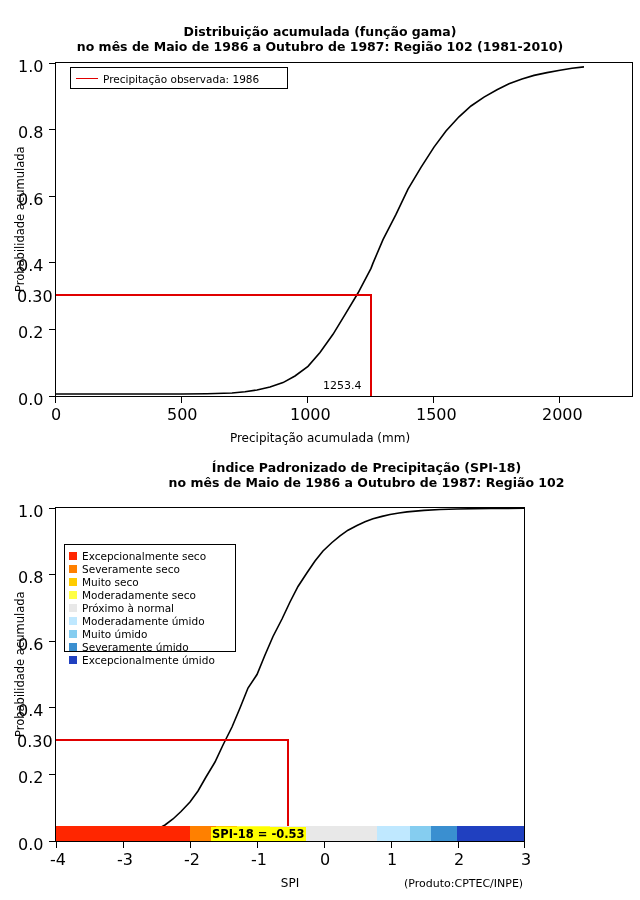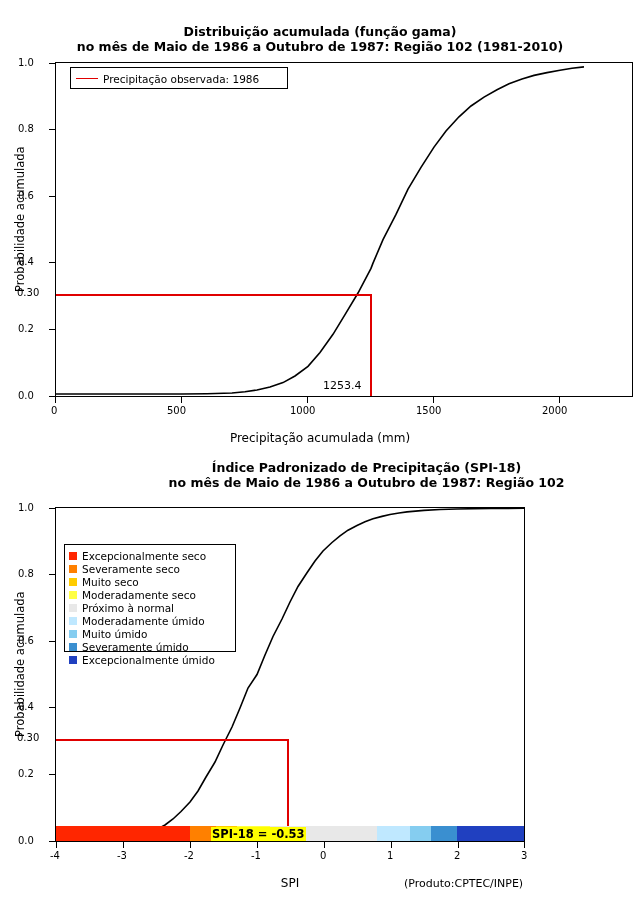--- a/index.html
+++ b/index.html
@@ -22,21 +22,21 @@
   }
   .axis-label{
     position:absolute;font-size:12px;text-align:center;
   }
   .ylabel{
     position:absolute;font-size:11.5px;
     transform-origin:0 0;transform:rotate(-90deg);
     white-space:nowrap;
   }
   .tick{position:absolute;background:#000;}
-  .ticklab{position:absolute;font-size:10px;white-space:nowrap;}
+  .ticklab{position:absolute;font-size:16px;white-space:nowrap;}
   .curve{position:absolute;left:0;top:0;}
   .redline{position:absolute;background:#e00000;}
   .annot{position:absolute;font-size:11px;white-space:nowrap;}
 
   
   .legend{
     position:absolute;border:1px solid #000;background:#fff;
     font-size:10.5px;box-sizing:border-box;
   }
   .legend .row{display:flex;align-items:center;height:13px;}

